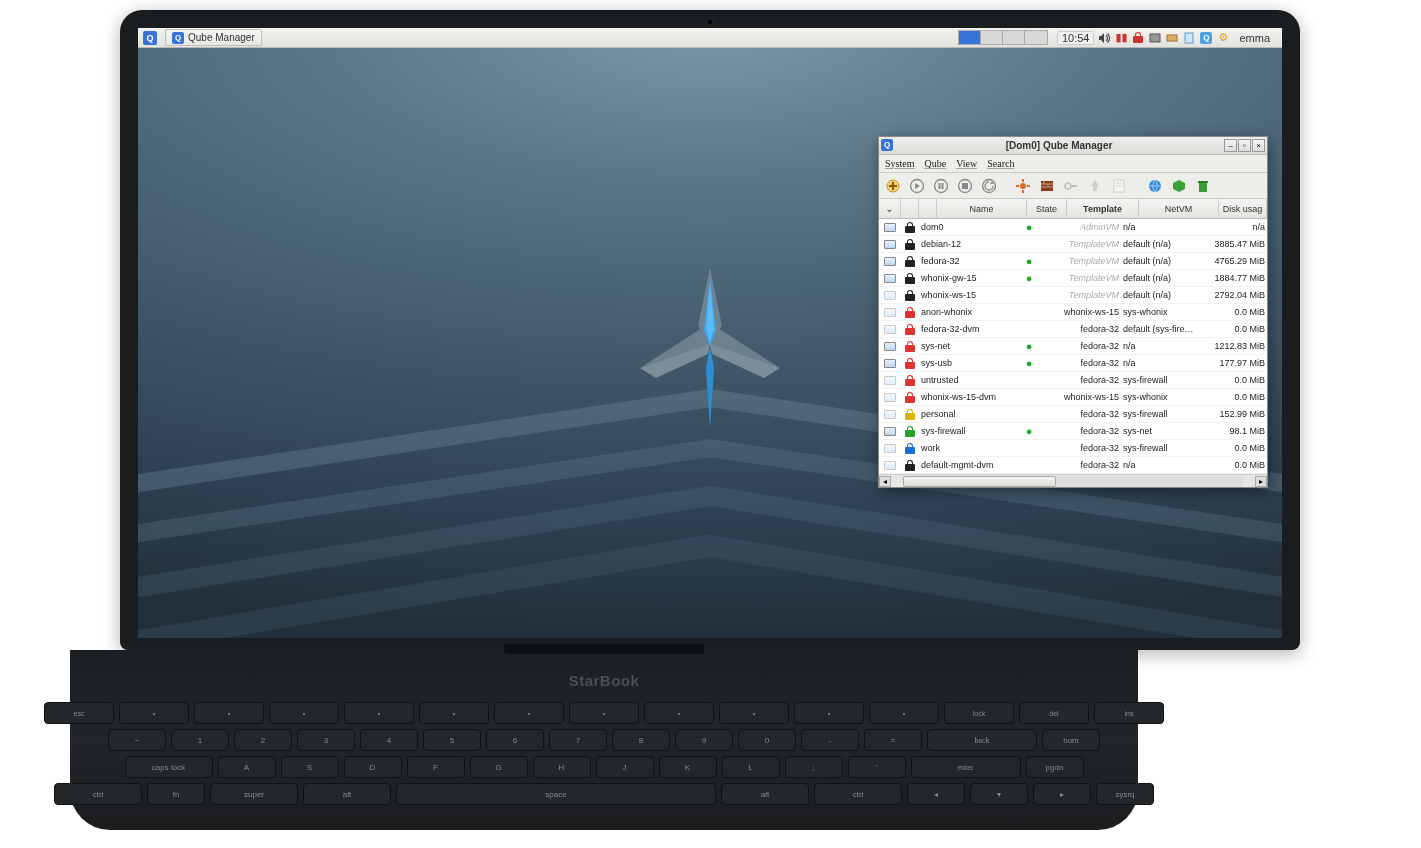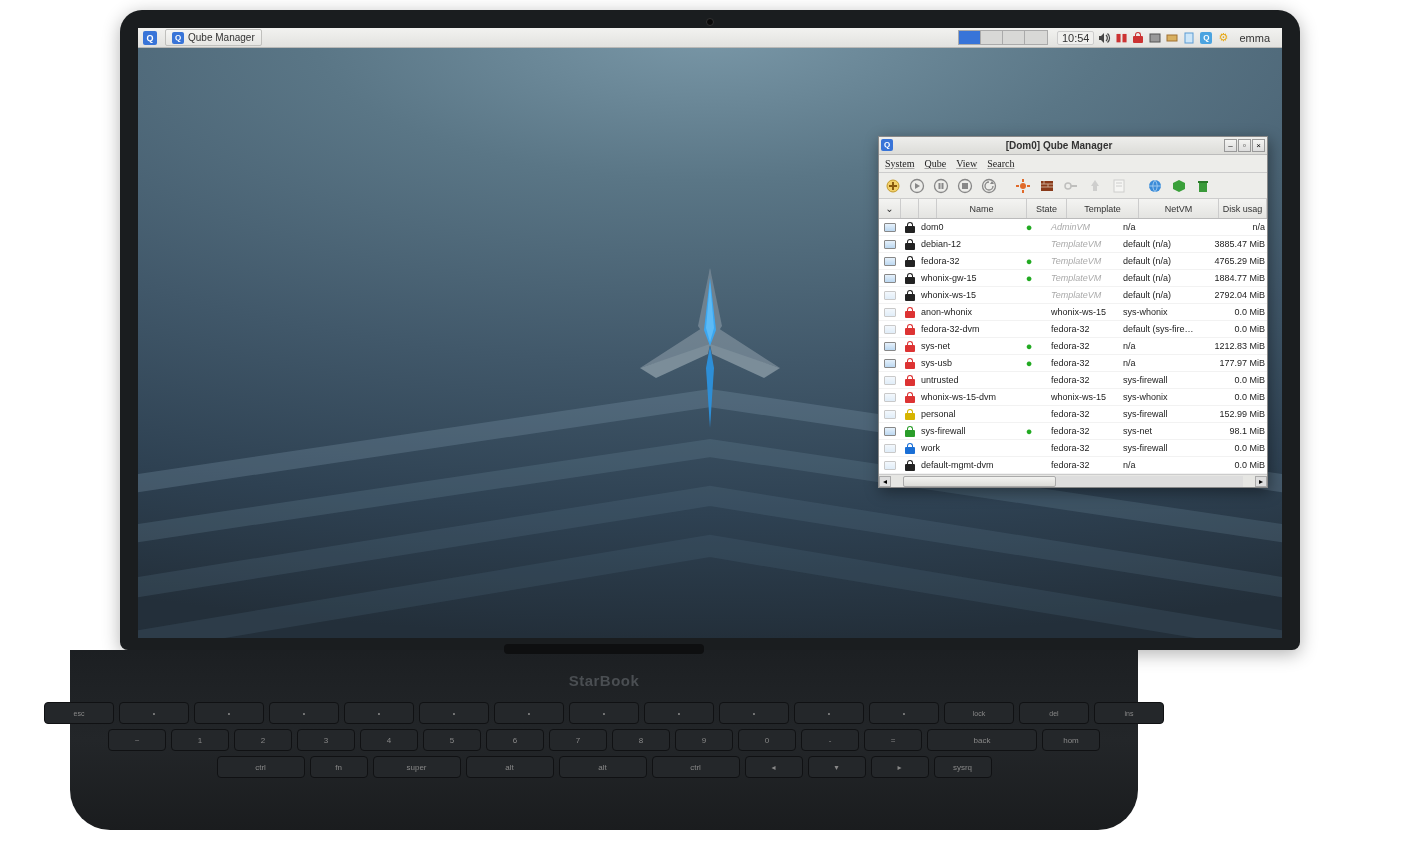--- a/index.html
+++ b/index.html
@@ -10,21 +10,21 @@
 .lid { width: 100%; height: 640px; background: #1a1d1f; border-radius: 22px 22px 8px 8px; padding: 18px 18px 0 18px; position: relative; box-shadow: 0 4px 18px rgba(0,0,0,.3); }
 .camera { position: absolute; top: 8px; left: 50%; transform: translateX(-50%); width: 8px; height: 8px; background: #0a0a0a; border: 1px solid #333; border-radius: 50%; }
 .screen { width: 100%; height: 610px; background: #2b3b45; position: relative; overflow: hidden; }
 .lower { width: 1068px; margin-left: -50px; height: 180px; background: linear-gradient(#1c1f22,#232629 50%,#1a1c1e); border-radius: 0 0 40px 40px; position: relative; }
 .hinge { position: absolute; top: -6px; left: 50%; transform: translateX(-50%); width: 200px; height: 10px; background: #0e0f10; border-radius: 4px; }
 .brand { position: absolute; top: 22px; left: 50%; transform: translateX(-50%); color: #4a4e52; font-size: 15px; font-weight: 600; letter-spacing: .5px; }
 .keyboard { position: absolute; top: 52px; left: 50%; transform: translateX(-50%); width: 1120px; }
 .krow { display: flex; justify-content: center; gap: 5px; margin-bottom: 5px; }
 .key { background: #24272a; border: 1px solid #101113; border-radius: 4px; height: 22px; min-width: 58px; color: #888; font-size: 8px; display: flex; align-items: center; justify-content: center; padding: 0 4px; }
 .key.wide { min-width: 88px; }
-.key.wider { min-width: 110px; }
+.key.wider { min-width: 110px; font-family: Liberation Serif, serif; }
 .key.fn { min-width: 70px; font-size: 7px; }
 
 
 .wall { position: absolute; inset: 0; background: radial-gradient(ellipse 140% 100% at 50% 0%, #7a98a8 0%, #5a7686 25%, #41586a 55%, #2e4152 80%, #232f3a 100%); }
 .star { position: absolute; top: 240px; left: 50%; transform: translateX(-50%); width: 160px; height: 160px; }
 .chevron { position: absolute; bottom: 0; left: 0; right: 0; height: 260px; overflow: hidden; }
 
 
 .panel { position: absolute; top: 0; left: 0; right: 0; height: 20px; background: linear-gradient(#f2f2f0,#e2e2df); border-bottom: 1px solid #b8b8b6; display: flex; align-items: center; font-size: 11px; color: #333; }
 .panel-btn { height: 18px; display: flex; align-items: center; padding: 0 4px; border: 1px solid transparent; }
@@ -51,31 +51,31 @@
 .tbtn { width: 20px; height: 20px; display: flex; align-items: center; justify-content: center; border-radius: 3px; }
 .searchbar { height: 22px; display: flex; align-items: center; padding: 0 4px; border-bottom: 1px solid #ccc; gap: 4px; }
 .searchbar input { flex: 1; height: 16px; border: 1px solid #bbb; background: #fff; font-size: 10px; padding: 0 3px; }
 .headers { display: flex; height: 20px; background: linear-gradient(#f4f4f2,#e4e4e1); border-bottom: 1px solid #bbb; font-size: 9px; color: #333; }
 .headers > div { border-right: 1px solid #ccc; display: flex; align-items: center; justify-content: center; padding: 0 2px; }
 .hcol-chev { width: 22px; font-size: 10px; }
 .hcol-ic1 { width: 18px; }
 .hcol-ic2 { width: 18px; }
 .hcol-name { width: 90px; }
 .hcol-state { width: 40px; }
-.hcol-tmpl { width: 72px; }
+.hcol-tmpl { width: 72px; font-weight: bold; }
 .hcol-net { width: 80px; }
 .hcol-disk { flex: 1; justify-content: flex-end; text-align: center; }
 .rows { background: #fff; }
 .row { display: flex; height: 17px; align-items: center; border-bottom: 1px solid #f2f2f2; font-size: 9px; color: #222; }
 .row .c { padding: 0 2px; overflow: hidden; white-space: nowrap; text-overflow: ellipsis; }
 .c-ic1 { width: 22px; display: flex; align-items: center; justify-content: center; }
 .c-lock { width: 18px; display: flex; align-items: center; justify-content: center; }
 .c-name { width: 90px; }
 .c-state { width: 40px; text-align: center; color: #2a2; font-size: 11px; }
-.c-tmpl { width: 72px; }
+.c-tmpl { width: 72px; text-align: right; }
 .c-tmpl.grey { color: #aaa; font-style: italic; }
 .c-net { width: 80px; }
 .c-disk { flex: 1; text-align: right; padding-right: 6px; }
 .lock { width: 10px; height: 11px; position: relative; }
 .lock::before { content: ""; position: absolute; bottom: 0; left: 0; right: 0; height: 7px; border-radius: 1px; background: var(--lc,#222); }
 .lock::after { content: ""; position: absolute; top: 0; left: 2px; width: 4px; height: 5px; border: 1.5px solid var(--lc,#222); border-bottom: none; border-radius: 3px 3px 0 0; }
 .monitor { width: 12px; height: 9px; border: 1px solid #888; background: linear-gradient(#e6f1fb,#bcd8f1); border-radius: 1px; position: relative; }
 .monitor.dim { opacity: .45; }
 .scrollbar-h { height: 13px; background: #e6e6e3; border-top: 1px solid #ccc; display: flex; align-items: center; }
 .sb-track { flex: 1; height: 11px; background: #ddd; margin: 0 12px; position: relative; }
@@ -529,24 +529,41 @@
           <div class="key">7</div>
           <div class="key">8</div>
           <div class="key">9</div>
           <div class="key">0</div>
           <div class="key">-</div>
           <div class="key">=</div>
           <div class="key wider">back</div>
           <div class="key">hom</div>
       </div>
       <div class="krow">
+        <div class="key wide">caps lock</div>
+          <div class="key">A</div>
+          <div class="key">S</div>
+          <div class="key">D</div>
+          <div class="key">F</div>
+          <div class="key">G</div>
+          <div class="key">H</div>
+          <div class="key">J</div>
+          <div class="key">K</div>
+          <div class="key">L</div>
+          <div class="key">;</div>
+          <div class="key">'</div>
+          <div class="key wider">enter</div>
+          <div class="key">pgdn</div>
+      </div>
+      <div class="krow">
         <div class="key wide">ctrl</div>
           <div class="key">fn</div>
           <div class="key wide">super</div>
           <div class="key wide">alt</div>
+          <div class="key" style="min-width:320px">space</div>
           <div class="key wide">alt</div>
           <div class="key wide">ctrl</div>
           <div class="key">◂</div>
           <div class="key">▾</div>
           <div class="key">▸</div>
           <div class="key">sysrq</div>
       </div>
     </div>
   </div>
 </div>

